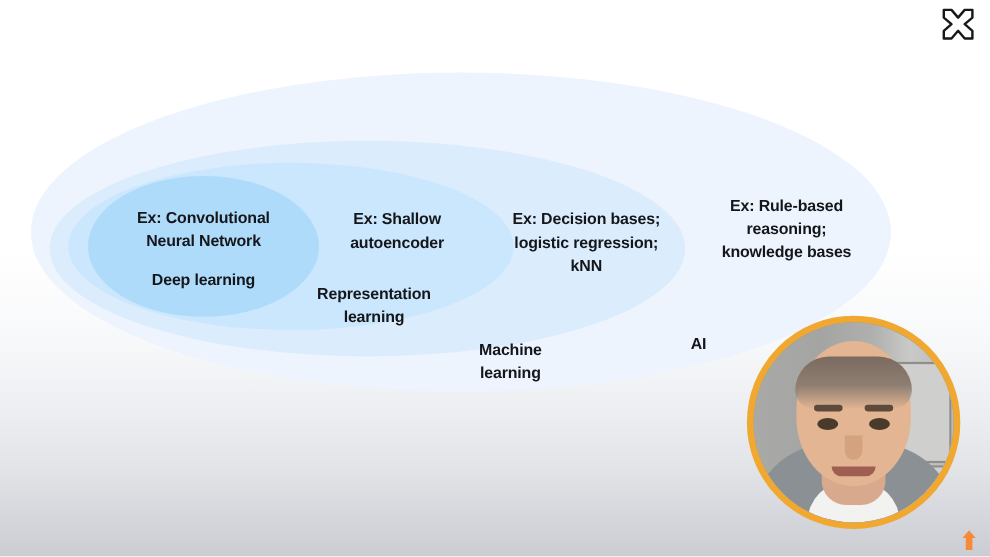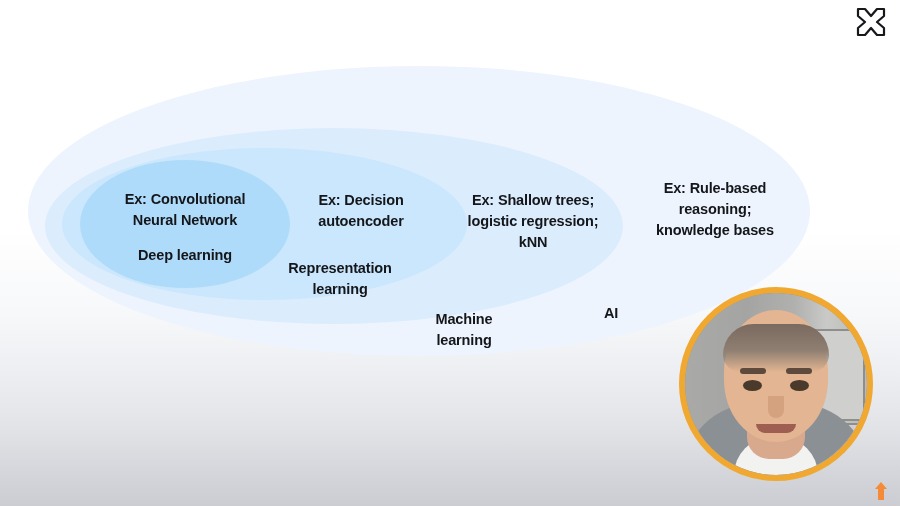--- a/index.html
+++ b/index.html
@@ -79,21 +79,21 @@
   #lbl-dl-ex      { left: 92px;  top: 189px; width: 186px; }
   #lbl-dl-name    { left: 92px;  top: 245px; width: 186px; }
 
   #lbl-repr-ex    { left: 270px; top: 190px; width: 182px; }
   #lbl-repr-name  { left: 266px; top: 258px; width: 148px; }
 
   #lbl-ml-ex      { left: 442px; top: 190px; width: 182px; }
   #lbl-ml-name    { left: 404px; top: 269px; width: 120px; margin-top: 40px; }
 
   #lbl-ai-ex      { left: 622px; top: 178px; width: 186px; }
-  #lbl-ai-name    { left: 580px; top: 303px; width: 62px; }
+  #lbl-ai-name    { left: 604px; top: 303px; width: 62px; }
 
   
   #logo-mark {
     position: absolute;
     right: 12px;
     top: 5px;
     width: 34px;
     height: 34px;
   }
 
@@ -241,26 +241,26 @@
 
   <div class="ellipse" id="ellipse-ai"></div>
   <div class="ellipse" id="ellipse-ml"></div>
   <div class="ellipse" id="ellipse-repr"></div>
   <div class="ellipse" id="ellipse-dl"></div>
 
   <div class="label" id="lbl-dl-ex">Ex: Convolutional
 Neural Network</div>
   <div class="label" id="lbl-dl-name">Deep learning</div>
 
-  <div class="label" id="lbl-repr-ex">Ex: Decision
+  <div class="label" id="lbl-repr-ex">Ex: Shallow
 autoencoder</div>
   <div class="label" id="lbl-repr-name">Representation
 learning</div>
 
-  <div class="label" id="lbl-ml-ex">Ex: Shallow trees;
+  <div class="label" id="lbl-ml-ex">Ex: Decision bases;
 logistic regression;
 kNN</div>
   <div class="label" id="lbl-ml-name">Machine
 learning</div>
 
   <div class="label" id="lbl-ai-ex">Ex: Rule-based
 reasoning;
 knowledge bases</div>
   <div class="label" id="lbl-ai-name">AI</div>
 

